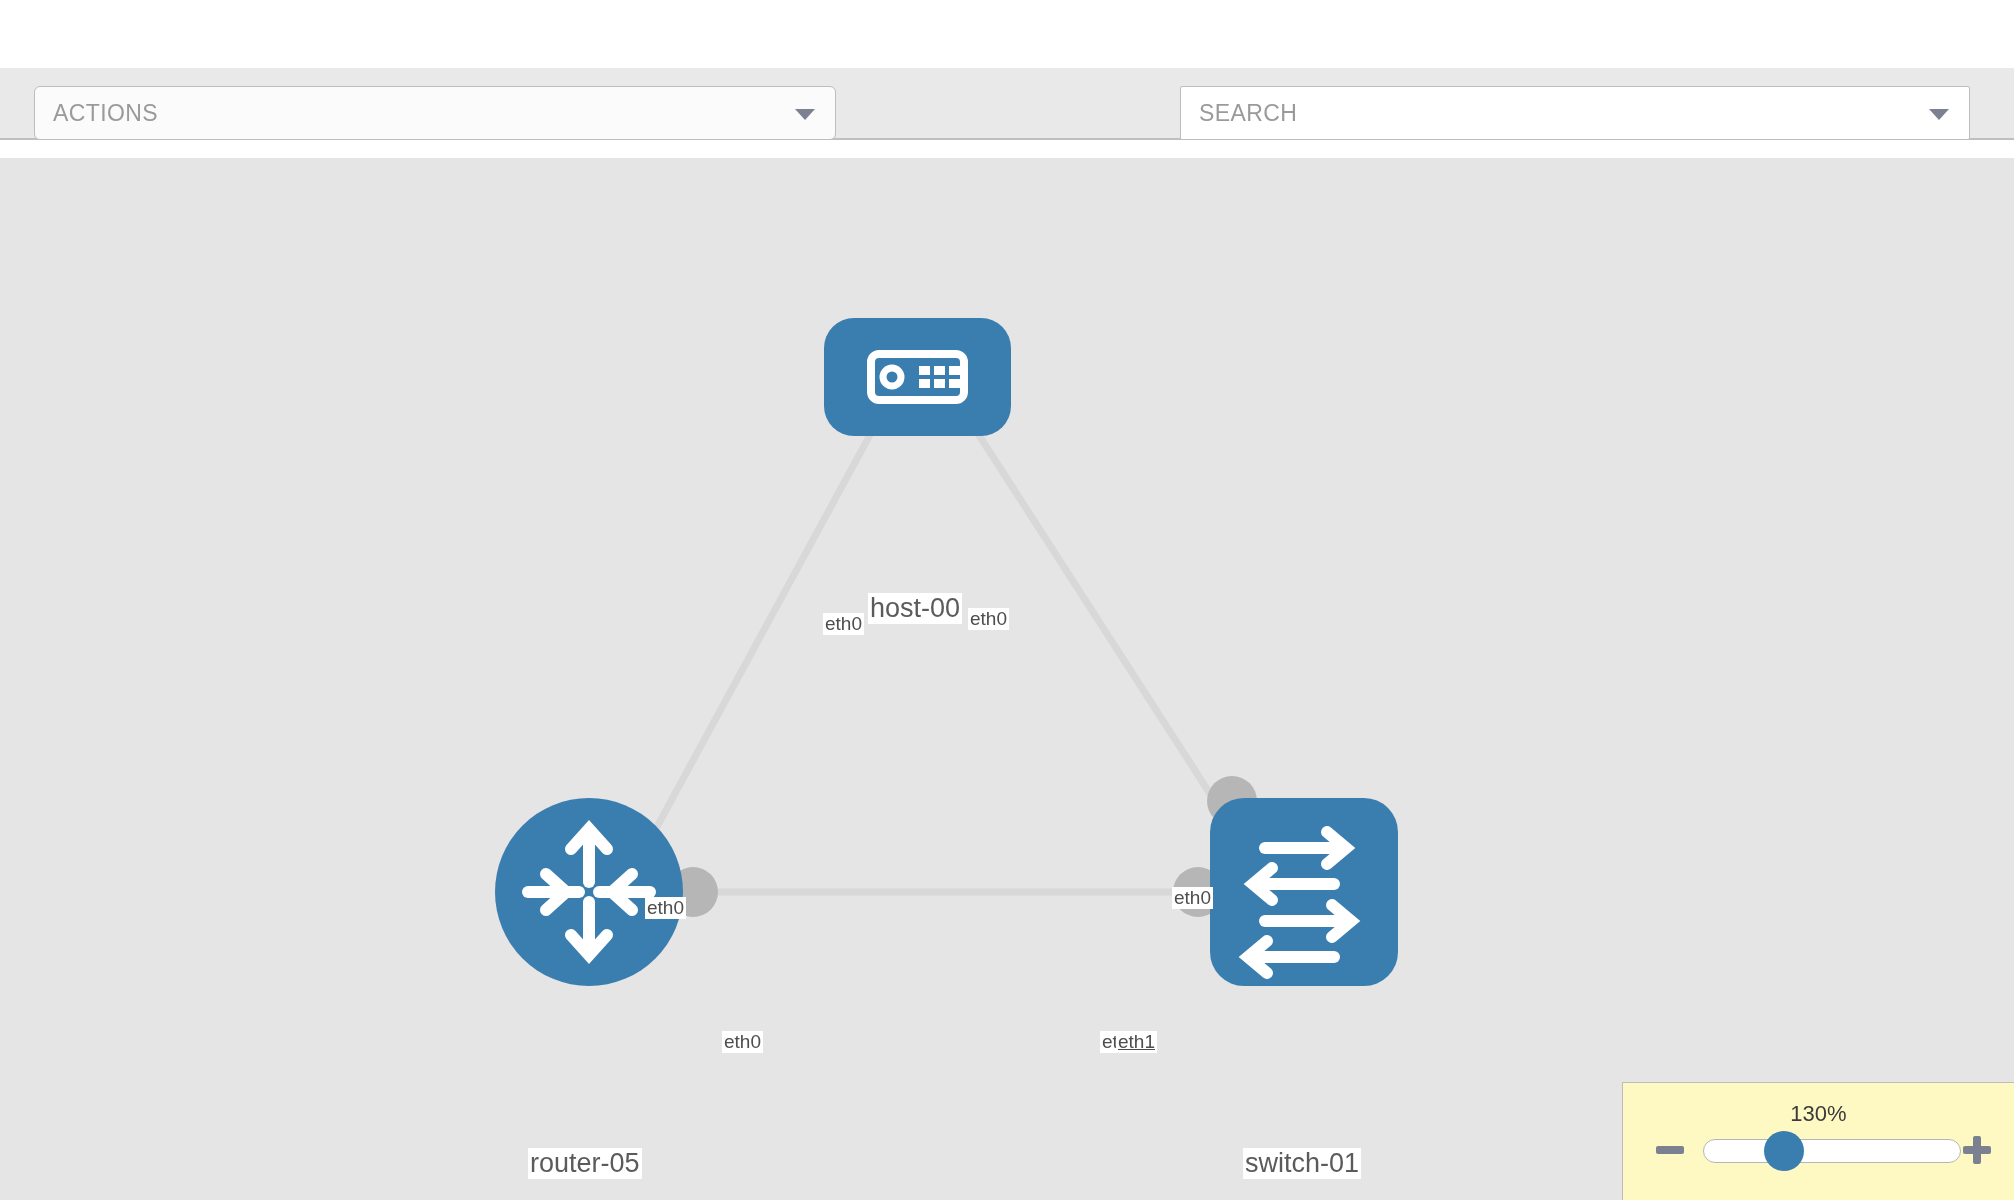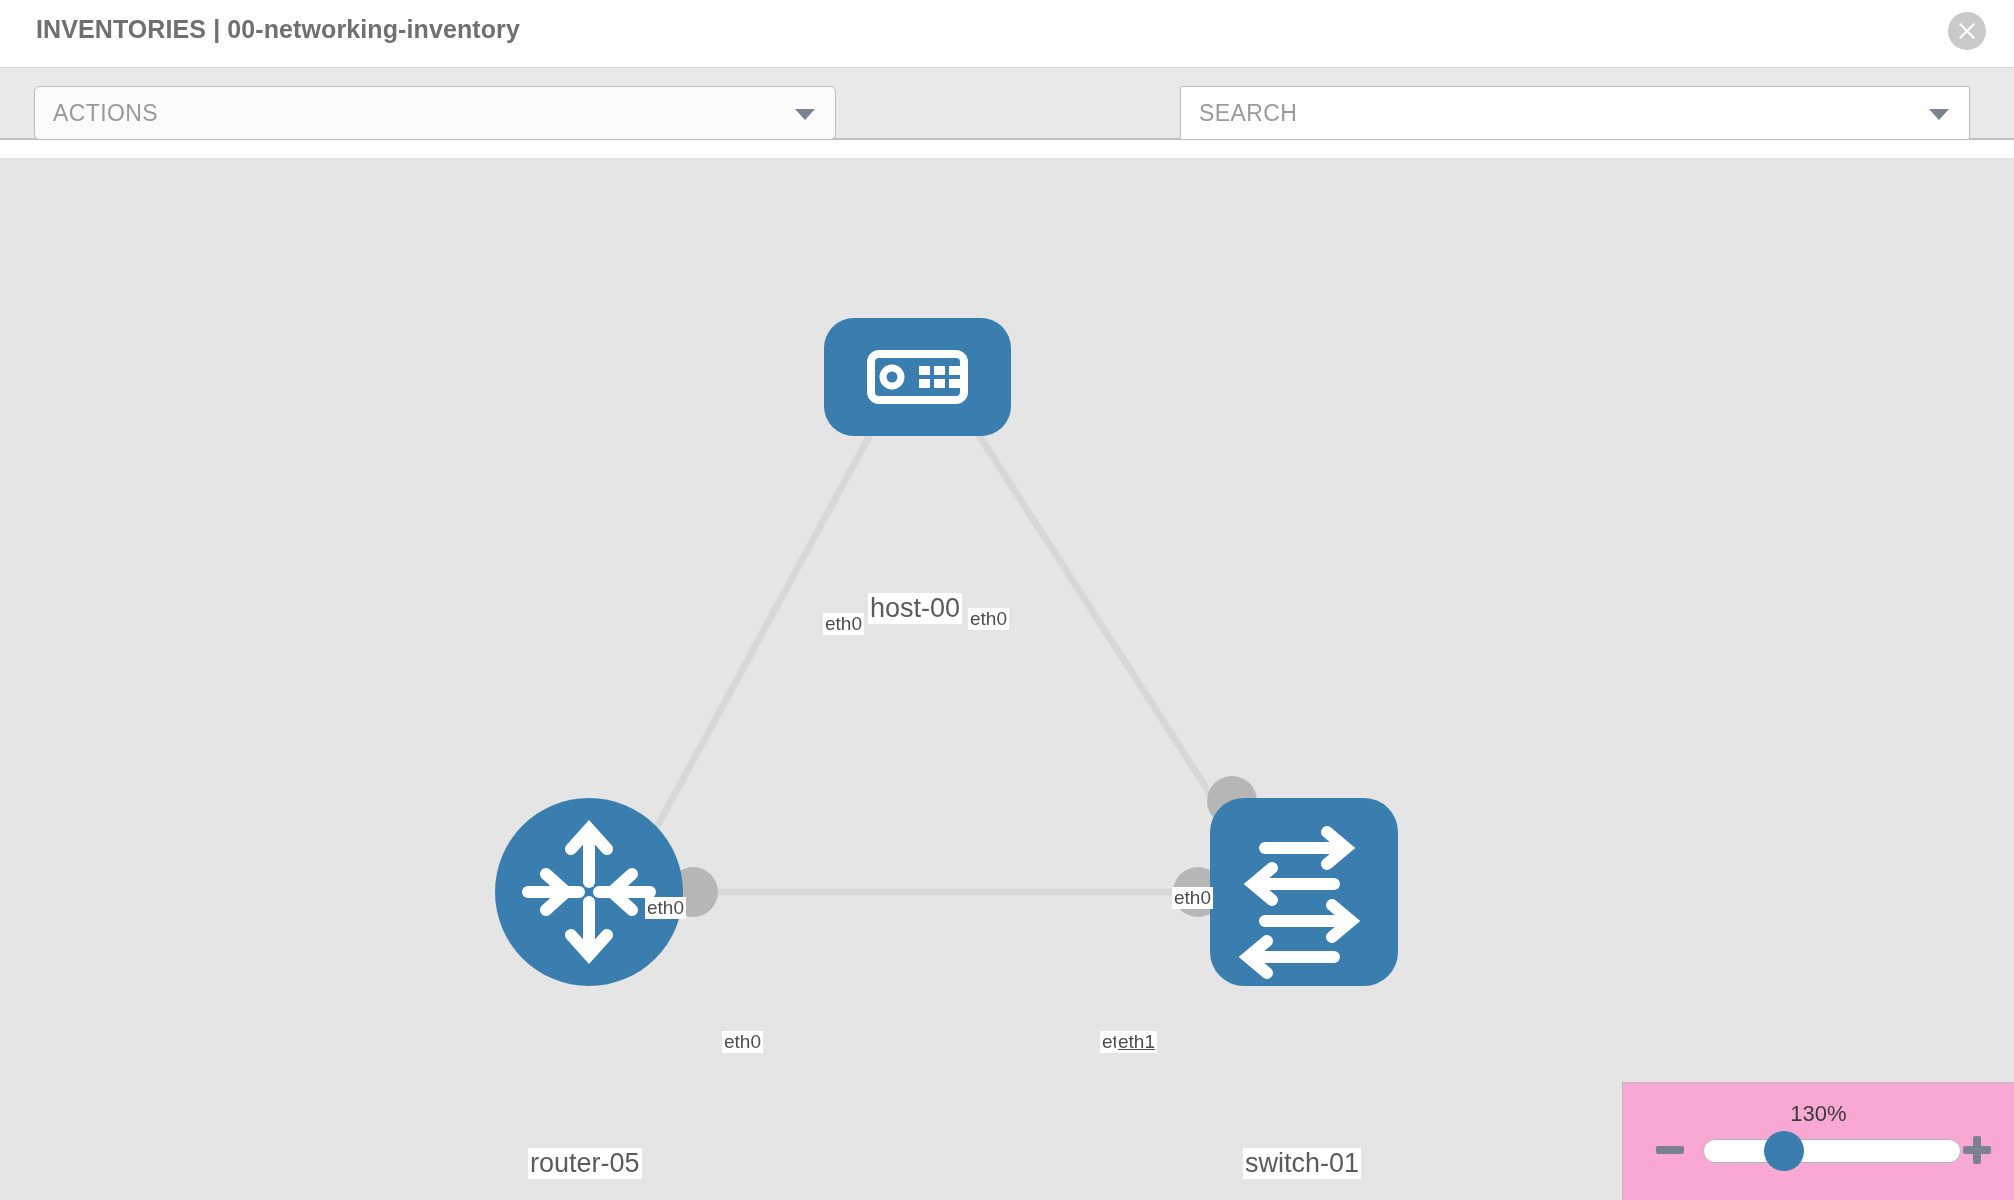--- a/index.html
+++ b/index.html
@@ -152,21 +152,21 @@
     line-height: 1.15;
   }
 
   
   .zoom-panel {
     position: absolute;
     left: 1622px;
     top: 1082px;
     width: 392px;
     height: 118px;
-    background: #f9a8d4;
+    background: #fef9c3;
     border: 1px solid #bdbdbd;
     border-right: none;
     border-bottom: none;
   }
   .zoom-pct {
     position: absolute;
     top: 18px;
     left: 0;
     width: 100%;
     text-align: center;
@@ -203,29 +203,20 @@
     border-radius: 50%;
     background: #3a7eb0;
     cursor: grab;
   }
 </style>
 </head>
 <body>
 
 <div id="app">
 
-  <div class="header">
-    <div class="page-title">INVENTORIES | 00-networking-inventory</div>
-
-    <div class="close-btn">
-      <svg width="38" height="38" viewBox="0 0 38 38">
-        <path d="M12.5 11 L19 17.5 L25.5 11 L27 12.5 L20.5 19 L27 25.5 L25.5 27 L19 20.5 L12.5 27 L11 25.5 L17.5 19 L11 12.5 Z" fill="#ffffff"></path>
-      </svg>
-    </div>
-  </div>
 
   <div class="toolbar">
 
     <div class="actions-select">
       <span class="sel-label">ACTIONS</span>
       <span class="caret"></span>
     </div>
 
     <div class="tool-icon wrench">
       <svg width="46" height="46" viewBox="0 0 46 46">

